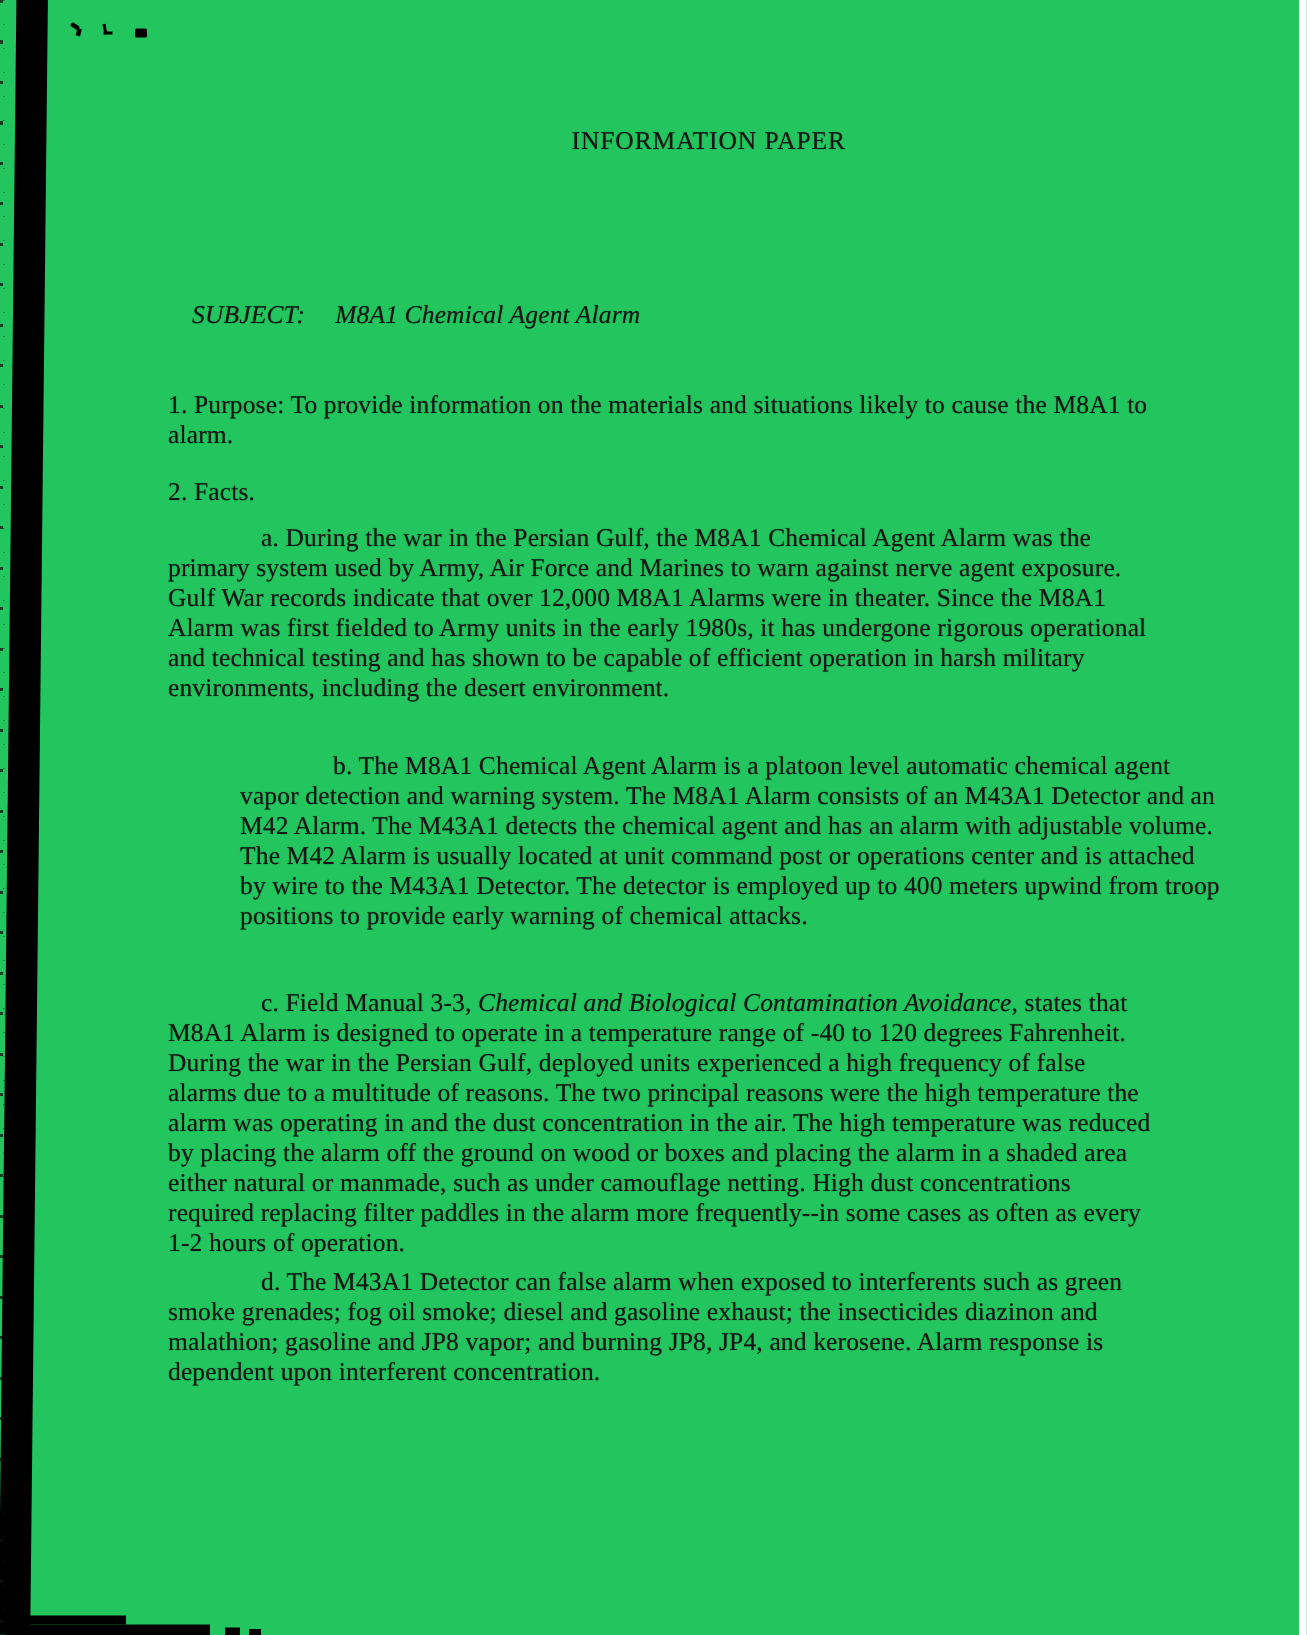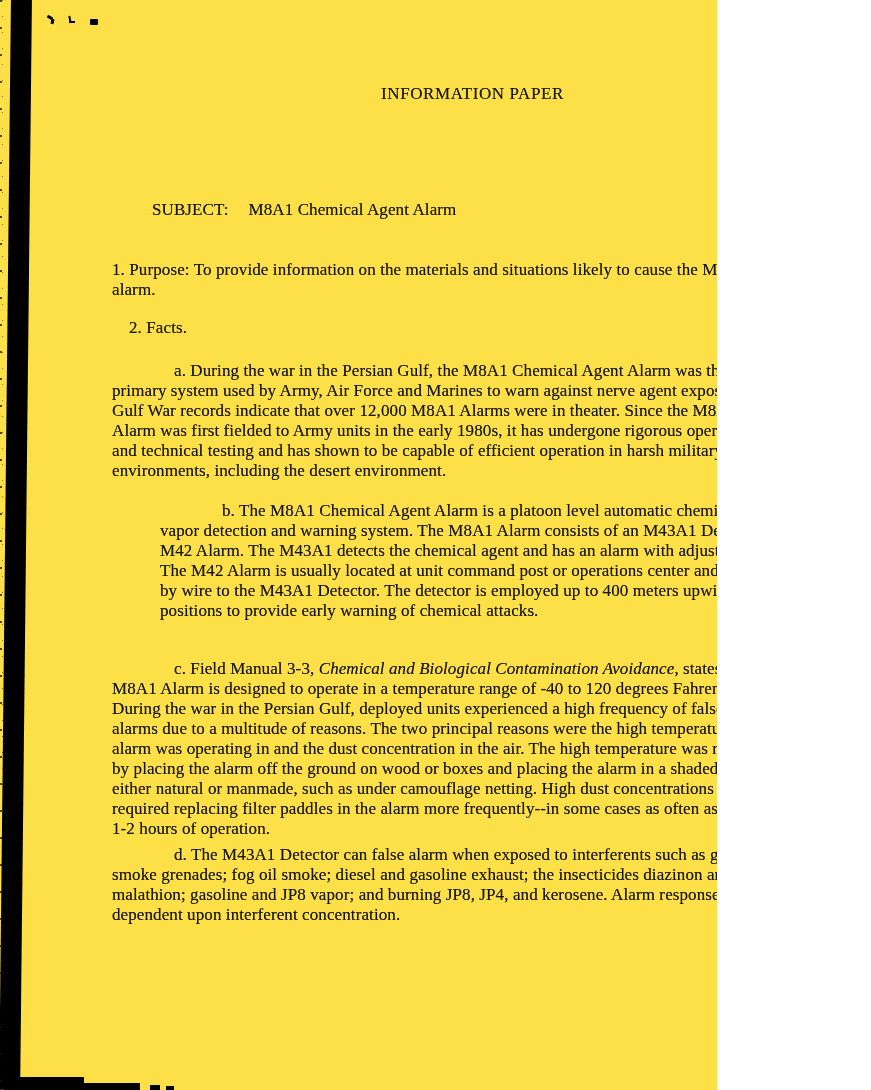--- a/index.html
+++ b/index.html
@@ -2,23 +2,23 @@
 <html><head>
 <meta charset="utf-8">
 <style>
   html, body {
     margin: 0;
     padding: 0;
     background: #ffffff;
   }
   .page {
     position: relative;
-    width: 717px;
+    width: 866px;
     height: 1090px;
-    background: #fde047;
+    background: #22c55e;
     overflow: hidden;
     font-family: "Liberation Serif", "DejaVu Serif", serif;
     color: #161616;
   }
   
   .left-bar {
     position: absolute;
     left: 11px;
     top: -6px;
     width: 21px;
@@ -75,31 +75,32 @@
     width: 871px;
     text-align: center;
     letter-spacing: 0.6px;
   }
   .office-block {
     left: 631px;
     top: 119px;
     line-height: 22px;
   }
   .subject-row {
-    left: 152px;
+    left: 128px;
     top: 200px;
+    font-style: italic;
   }
   .subject-value { margin-left: 20px; }
   .body-para {
     left: 112px;
     width: 656px;
   }
   .p-purpose { top: 243px; }
-  .p-facts   { top: 301px; margin-left: 17px; }
-  .p-a { top: 344px; text-indent: 62px; }
+  .p-facts   { top: 301px; }
+  .p-a { top: 332px; text-indent: 62px; }
   .p-b { top: 484px; text-indent: 62px; margin-left: 48px; }
   .p-c { top: 642px; text-indent: 62px; }
   .p-d { top: 828px; text-indent: 62px; }
 </style>
 </head>
 <body>
 
 <div class="page">
 
   <div class="left-bar"></div>

